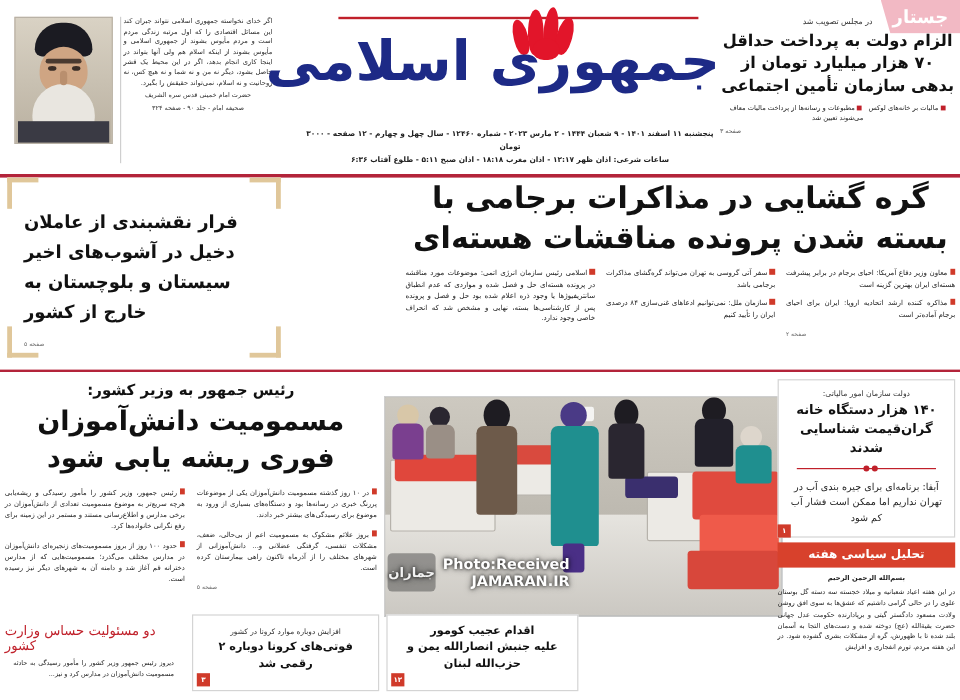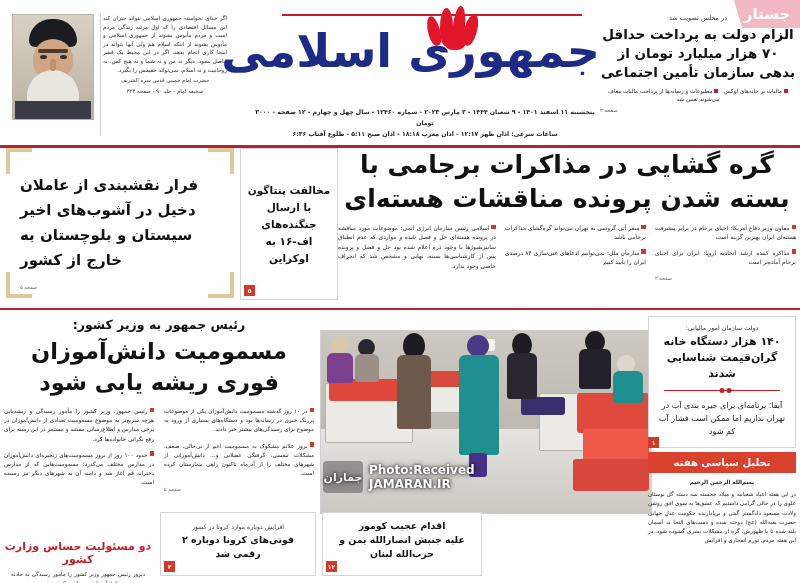--- a/index.html
+++ b/index.html
@@ -110,21 +110,21 @@
   .sec3{position:absolute;left:0;top:316px;width:800px;height:200px;}
   .left-main{position:absolute;left:4px;top:0;width:310px;}
   .lm-kicker{text-align:center;font-size:12.5px;font-weight:bold;line-height:18px;color:#111;}
   .lm-head{text-align:center;font-size:22.5px;font-weight:bold;line-height:31px;color:#111;margin-top:2px;}
   .lm-cols{display:flex;gap:10px;margin-top:9px;}
   .lm-col{flex:1;font-size:5.7px;line-height:9.2px;text-align:justify;color:#222;}
   .lm-col p{margin:0 0 7px 0;}
 
   .photo{
     position:absolute;left:320px;top:14px;width:330px;height:182px;
-    border:1px solid #cfcfcf;overflow:hidden;background:#9aa0a4;
+    border:1px solid #cfcfcf;overflow:hidden;background:#9aa0a4;text-align:right;
   }
   .ward{position:absolute;inset:0;background:linear-gradient(#d7d4cc 0%,#c8c4ba 52%,#e3e1dc 53%,#d2cfc8 100%);}
   .wall{position:absolute;left:0;top:0;width:100%;height:54%;background:linear-gradient(#cdc9c0,#bdb9b0);}
   .floor{position:absolute;left:0;top:54%;width:100%;height:46%;background:linear-gradient(#e6e4df,#cbc8c2);}
   .bed{position:absolute;background:#eceae5;border:1px solid #b6b2ab;border-radius:2px;}
   .blanket{position:absolute;border-radius:3px;}
   .pers{position:absolute;}
   .pers .head{position:absolute;border-radius:50%;}
   .pers .body{position:absolute;border-radius:6px 6px 3px 3px;}
   .nurse-teal .body{background:#1f8f8f;}
@@ -148,21 +148,21 @@
   .rc-body{margin-top:5px;font-size:5.6px;line-height:9.2px;text-align:justify;color:#1f1f1f;}
   .rc-body .bism{display:block;text-align:center;font-weight:bold;margin-bottom:3px;}
 
   
   .sec4{position:absolute;left:0;top:512px;width:800px;height:71px;}
   .s4box{
     position:absolute;top:0;height:62px;border:1px solid #d4d4d4;background:#fff;
   }
   .s4txt{font-size:9.4px;font-weight:bold;line-height:14px;text-align:center;padding:6px 7px 0 7px;color:#111;}
   .s4kick{font-size:6.2px;font-weight:normal;line-height:10px;color:#333;}
-  .s4red{color:#c0202a;font-size:11px;font-weight:bold;text-align:center;padding-top:7px;margin-top:21px;}
+  .s4red{color:#c0202a;font-size:11px;font-weight:normal;text-align:left;padding-top:7px;}
   .s4body{font-size:5.4px;line-height:8.6px;text-align:justify;padding:4px 7px 0 7px;color:#222;}
 
   .watermark{
     position:absolute;left:6px;top:538px;width:220px;height:40px;
     display:flex;align-items:center;gap:6px;direction:ltr;
     font-size:12px;font-weight:bold;color:#fff;
     text-shadow:0 0 3px rgba(0,0,0,.85),0 0 6px rgba(0,0,0,.6);
     pointer-events:none;
   }
   .wm-logo{
@@ -235,24 +235,20 @@
 
     <div class="box-escape">
       <span class="corner c-tl"></span>
       <span class="corner c-tr"></span>
       <span class="corner c-bl"></span>
       <span class="corner c-br"></span>
       <div class="txt">فرار نقشبندی از عاملان دخیل در آشوب‌های اخیر سیستان و بلوچستان به خارج از کشور</div>
       <div style="position:absolute;left:14px;bottom:8px;font-size:5px;color:#666">صفحه ۵</div>
     </div>
 
-    <div class="box-pentagon">
-      <div class="txt">مخالفت پنتاگون با ارسال جنگنده‌های اف-۱۶ به اوکراین</div>
-      <div class="pg-badge" style="left:3px;bottom:3px">۵</div>
-    </div>
 
     <div class="lead">
       <h1>گره گشایی در مذاکرات برجامی با بسته شدن پرونده مناقشات هسته‌ای</h1>
       <div class="lead-cols">
         <div class="lead-col">
           <p><span class="bl"></span><span>معاون وزیر دفاع آمریکا: احیای برجام در برابر پیشرفت هسته‌ای ایران بهترین گزینه است</span></p>
           <p><span class="bl"></span><span>مذاکره کننده ارشد اتحادیه اروپا: ایران برای احیای برجام آماده‌تر است</span></p>
           <div class="lead-pg">صفحه ۲</div>
         </div>
         <div class="lead-col">

